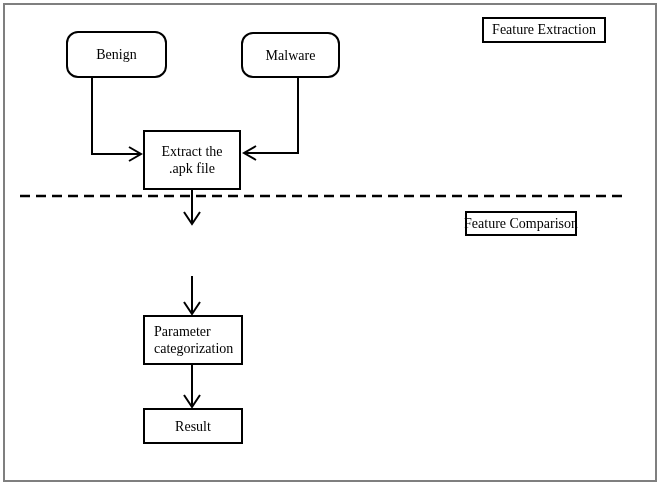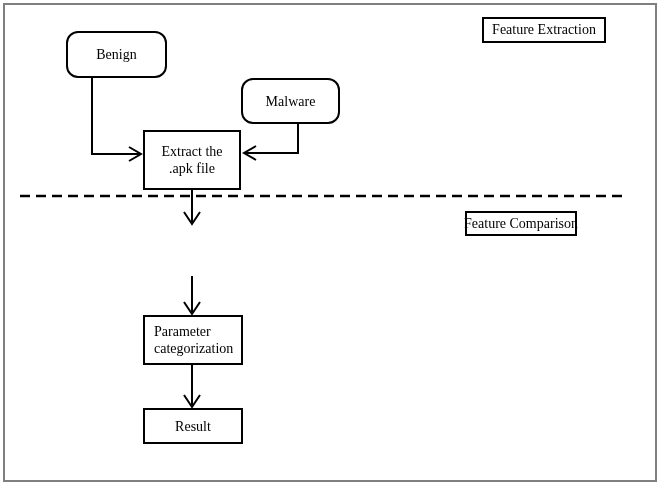--- a/index.html
+++ b/index.html
@@ -53,21 +53,21 @@
     box-sizing: border-box;
     background: #ffffff;
     display: flex;
     align-items: center;
     justify-content: center;
     font-size: 14px;
     line-height: 16px;
     white-space: nowrap;
   }
   .benign      { left: 42px;  top: 31px;  width: 101px; height: 47px; margin-left: 24px; }
-  .malware     { left: 241px; top: 32px;  width: 99px;  height: 46px; margin-top: 46px; }
+  .malware     { left: 241px; top: 32px;  width: 99px;  height: 46px; }
   .extract     { left: 143px; top: 130px; width: 98px;  height: 60px; }
   .compare     { left: 143px; top: 225px; width: 100px; height: 51px; }
   .parameter   { left: 143px; top: 315px; width: 100px; height: 50px; }
   .result      { left: 143px; top: 408px; width: 100px; height: 36px; }
   .feat-extract-label { left: 482px; top: 17px;  width: 124px; height: 26px; }
   .feat-compare-label { left: 465px; top: 211px; width: 112px; height: 25px; }
   svg.wires {
     position: absolute;
     left: 0;
     top: 0;

